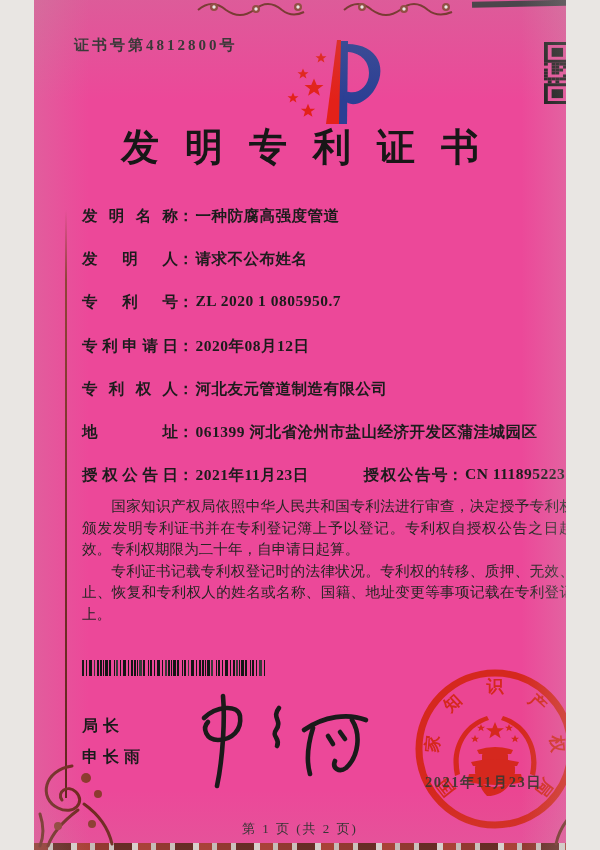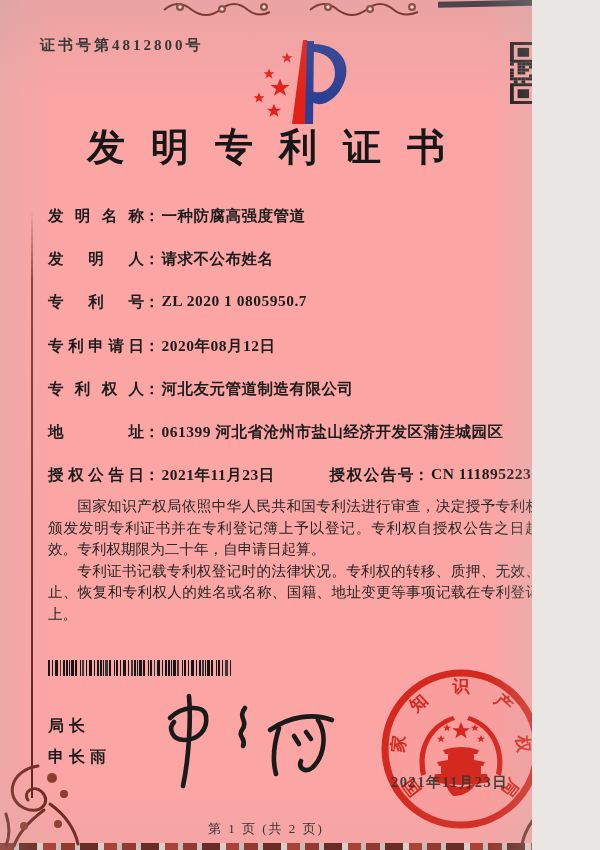--- a/index.html
+++ b/index.html
@@ -1,18 +1,18 @@
 <!DOCTYPE html>
 <html><head>
 <meta charset="utf-8">
 <style>
   html,body{margin:0;padding:0;}
   body{width:600px;height:850px;overflow:hidden;background:#e9e6e3;
        font-family:"Liberation Serif","DejaVu Serif",serif;}
-  .page{position:relative;width:532px;height:850px;background:#fca5a5;overflow:hidden;}
+  .page{position:relative;width:532px;height:850px;background:#ec4899;overflow:hidden;margin-left:34px;}
   .page::before{content:'';position:absolute;inset:0;pointer-events:none;z-index:3;
     background:
       linear-gradient(180deg, rgba(168,160,155,.22), rgba(168,160,155,0) 100px),
       linear-gradient(90deg,  rgba(185,178,172,.20), rgba(185,178,172,0) 55px),
       linear-gradient(270deg, rgba(196,190,186,.22), rgba(196,190,186,0) 45px),
       linear-gradient(0deg,   rgba(175,166,160,.12), rgba(175,166,160,0) 60px);}
   .abs{position:absolute;z-index:2;}
 
   .cert-no{left:40px;top:36px;font-size:15px;font-weight:600;color:#2a2a2a;letter-spacing:3px;}
   .title{left:0;right:0;top:122px;text-align:center;font-size:38px;font-weight:600;

